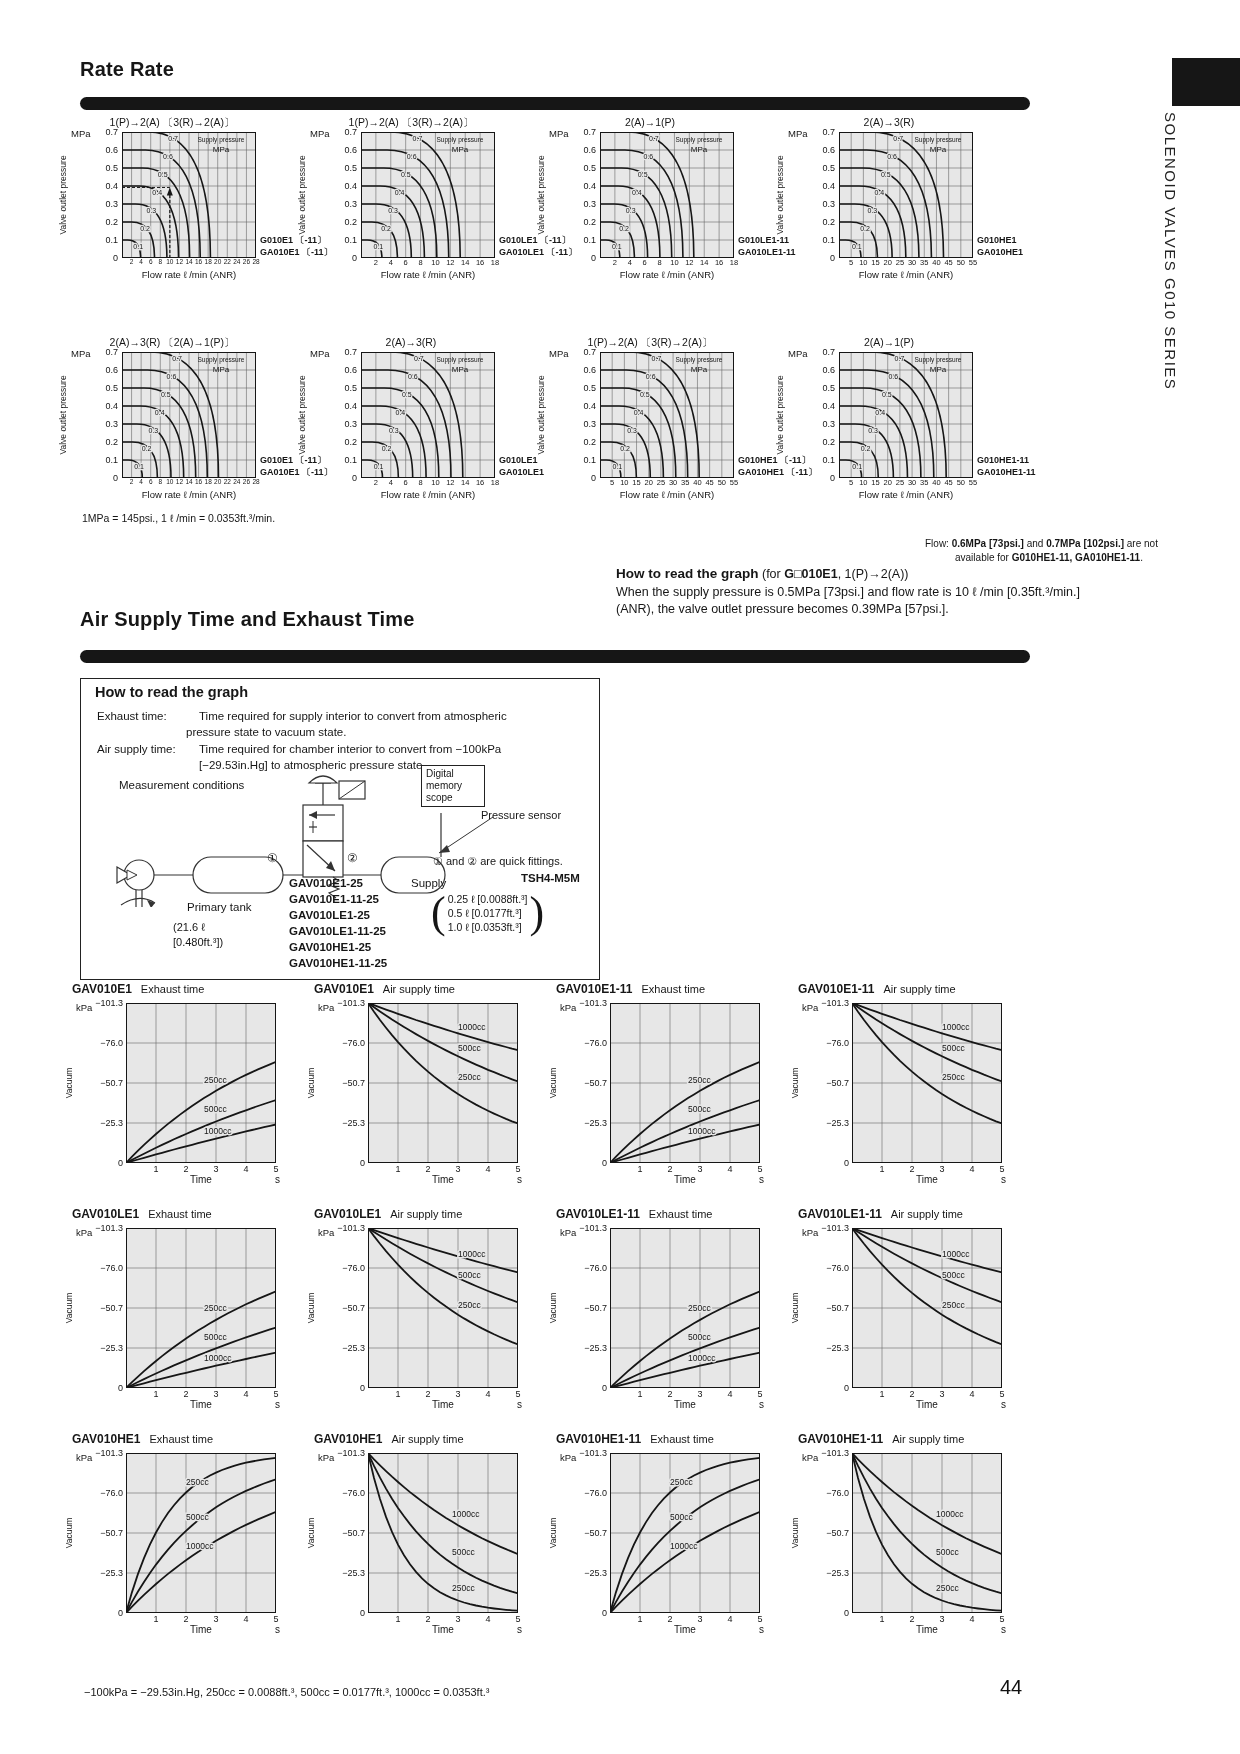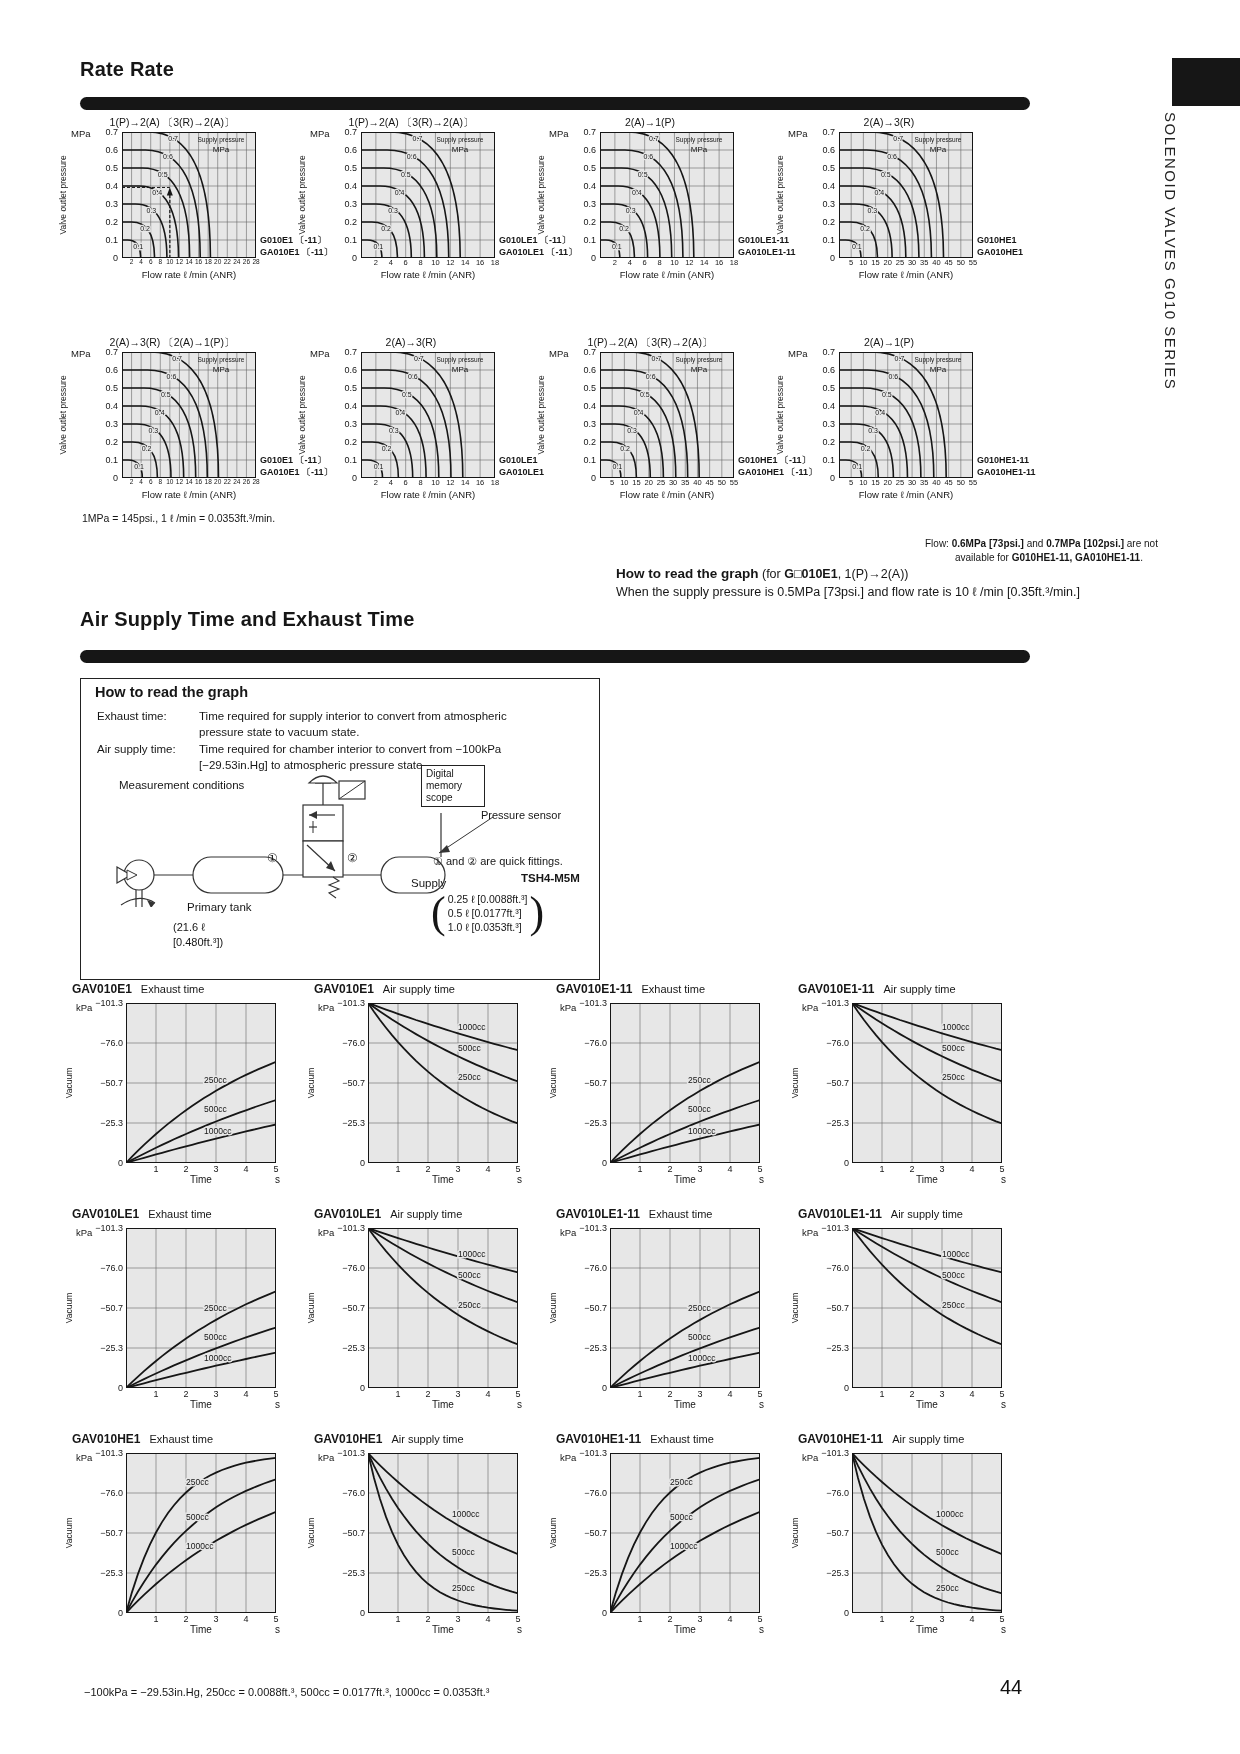--- a/index.html
+++ b/index.html
@@ -36,21 +36,21 @@
   .note-flow .ind{margin-left:30px;}
   .howto-para{position:absolute;left:616px;top:565px;width:500px;font-size:12.5px;line-height:17.5px;}
   .howto-para .ht{font-size:13.5px;font-weight:bold;}
 
   
   .howto-box{position:absolute;left:80px;top:678px;width:518px;height:300px;border:1.5px solid #222;}
   .howto-box>div{position:absolute;}
   .hb-title{left:14px;top:5px;font-size:14.5px;font-weight:bold;}
   .hb-lab1{left:16px;top:31px;font-size:11.5px;}
   .hb-t1a{left:118px;top:31px;font-size:11.5px;}
-  .hb-t1b{left:118px;top:47px;font-size:11.5px;}
+  .hb-t1b{left:105px;top:47px;font-size:11.5px;}
   .hb-lab2{left:16px;top:64px;font-size:11.5px;}
   .hb-t2a{left:118px;top:64px;font-size:11.5px;}
   .hb-t2b{left:118px;top:80px;font-size:11.5px;}
   .hb-meas{left:38px;top:100px;font-size:11.5px;}
   .hb-scope{left:340px;top:86px;width:54px;border:1px solid #222;background:#fff;
             padding:2px 4px;font-size:10px;line-height:12px;}
   .hb-sensor{left:400px;top:130px;font-size:11px;}
   .hb-port1{left:186px;top:172px;font-size:12px;}
   .hb-port2{left:266px;top:172px;font-size:12px;}
   .hb-fittings{left:352px;top:176px;font-size:11px;white-space:nowrap;}
@@ -684,20 +684,21 @@
 
   <div class="note-flow">
     <span>Flow:</span>
     <b>0.6MPa [73psi.]</b><span> and </span><b>0.7MPa [102psi.]</b><span> are not</span>
     <div class="ind"><span>available for </span><b>G010HE1-11, GA010HE1-11</b><span>.</span></div>
   </div>
 
   <div class="howto-para">
     <div><span class="ht">How to read the graph</span><span> (for </span><b>G□010E1</b><span>, 1(P)→2(A))</span></div>
     <div>When the supply pressure is 0.5MPa [73psi.] and flow rate is 10 ℓ /min [0.35ft.³/min.]</div>
+    <div>(ANR), the valve outlet pressure becomes 0.39MPa [57psi.].</div>
   </div>
 
   <div class="sec-title" style="left:80px;top:608px;">Air Supply Time and Exhaust Time</div>
   <div class="rule" style="top:650px;"></div>
 
   <div class="howto-box">
     <div class="hb-title">How to read the graph</div>
     <div class="hb-lab1">Exhaust time:</div>
     <div class="hb-t1a">Time required for supply interior to convert from atmospheric</div>
     <div class="hb-t1b">pressure state to vacuum state.</div>
@@ -764,20 +765,28 @@
     <div class="hb-sensor">Pressure sensor</div>
     <div class="hb-port1">①</div>
     <div class="hb-port2">②</div>
     <div class="hb-fittings">① and ② are quick fittings.</div>
     <div class="hb-tsh">TSH4-M5M</div>
     <div class="hb-tanklab">Primary tank</div>
     <div class="hb-tanksz">
       <div>(21.6 ℓ</div>
       <div>[0.480ft.³])</div>
     </div>
+    <div class="hb-models">
+      <div>GAV010E1-25</div>
+      <div>GAV010E1-11-25</div>
+      <div>GAV010LE1-25</div>
+      <div>GAV010LE1-11-25</div>
+      <div>GAV010HE1-25</div>
+      <div>GAV010HE1-11-25</div>
+    </div>
     <div class="hb-chamber">Supply</div>
     <div class="hb-sizes">
       <span class="paren">(</span>
       <span class="col">
         <div>0.25 ℓ [0.0088ft.³]</div>
         <div>0.5 ℓ  [0.0177ft.³]</div>
         <div>1.0 ℓ  [0.0353ft.³]</div>
       </span>
       <span class="paren">)</span>
     </div>

